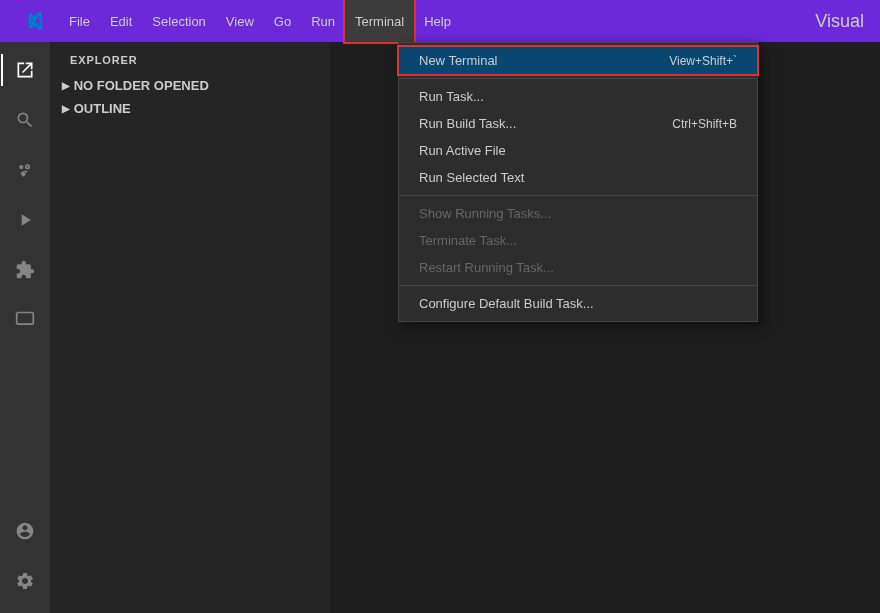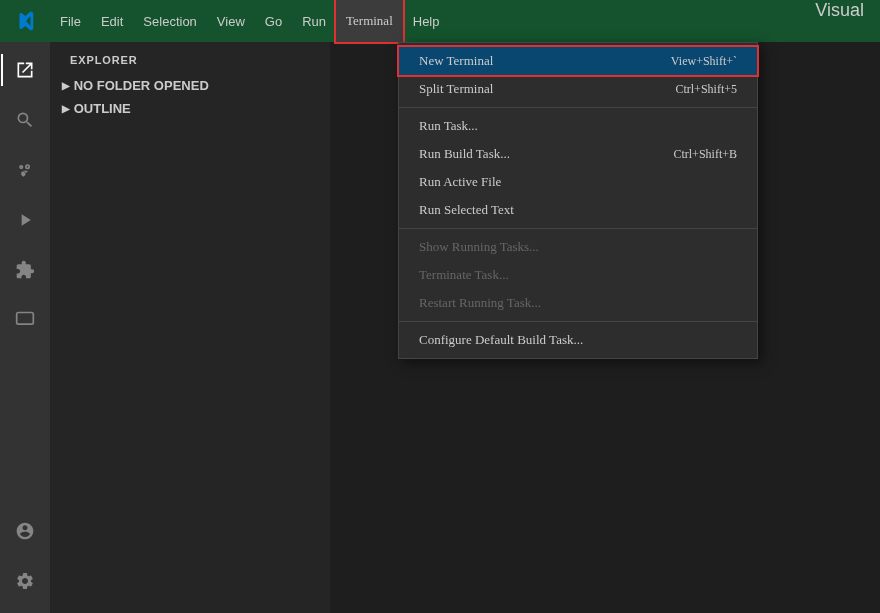--- a/index.html
+++ b/index.html
@@ -10,24 +10,26 @@
       font-family: 'Segoe UI', sans-serif;
       font-size: 13px;
       color: #cccccc;
       overflow: hidden;
       position: relative;
     }
 
     
     .menubar {
       display: flex;
+      align-items: center;
       height: 42px;
-      background: #14532d;
+      background: #6d28d9;
       position: relative;
       z-index: 100;
+      padding-left: 9px;
     }
     .vscode-logo {
       width: 50px;
       display: flex;
       align-items: center;
       justify-content: center;
       height: 100%;
     }
     .vscode-logo svg {
       width: 22px;
@@ -39,21 +41,20 @@
       display: flex;
       align-items: center;
       cursor: pointer;
       color: #cccccc;
       font-size: 13px;
       white-space: nowrap;
     }
     .menu-item.active {
       background: #3c3c3c;
       outline: 2px solid #e03030;
-      font-family: Liberation Serif, serif;
     }
     .menu-title-right {
       margin-left: auto;
       padding-right: 16px;
       color: #cccccc;
       font-size: 18px;
     }
 
     
     .main-layout {
@@ -148,21 +149,20 @@
       width: 360px;
       background: #2d2d2d;
       border: 1px solid #454545;
       box-shadow: 4px 4px 12px rgba(0,0,0,0.5);
       z-index: 200;
       pointer-events: all;
     }
     .menu-section {
       border-bottom: 1px solid #454545;
       padding: 4px 0;
-      font-family: Liberation Serif, serif;
     }
     .menu-section:last-child {
       border-bottom: none;
     }
     .dropdown-item {
       display: flex;
       align-items: center;
       justify-content: space-between;
       padding: 6px 20px;
       cursor: pointer;
@@ -273,24 +273,20 @@
   <div class="editor-area"></div>
 
 </div>
 
 <div class="terminal-menu" id="terminal-menu">
 <div class="menu-section">
       <div class="dropdown-item highlighted">
         <span>New Terminal</span>
         <span class="keybind">View+Shift+`</span>
       </div>
-      <div class="dropdown-item">
-        <span>Split Terminal</span>
-        <span class="keybind">Ctrl+Shift+5</span>
-      </div>
     </div>
     <div class="menu-section">
       <div class="dropdown-item">
         <span>Run Task...</span>
       </div>
       <div class="dropdown-item">
         <span>Run Build Task...</span>
         <span class="keybind">Ctrl+Shift+B</span>
       </div>
       <div class="dropdown-item">

